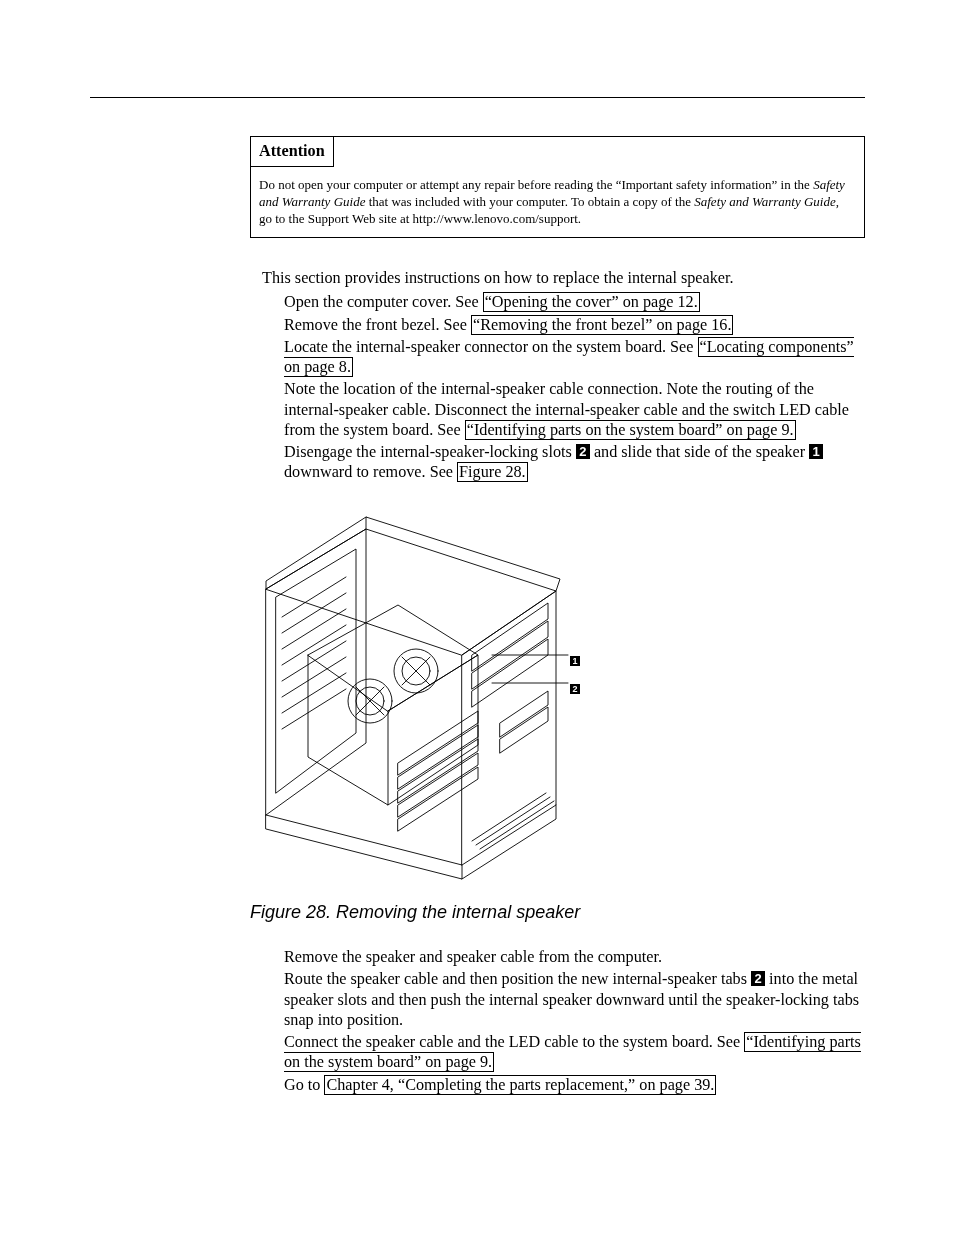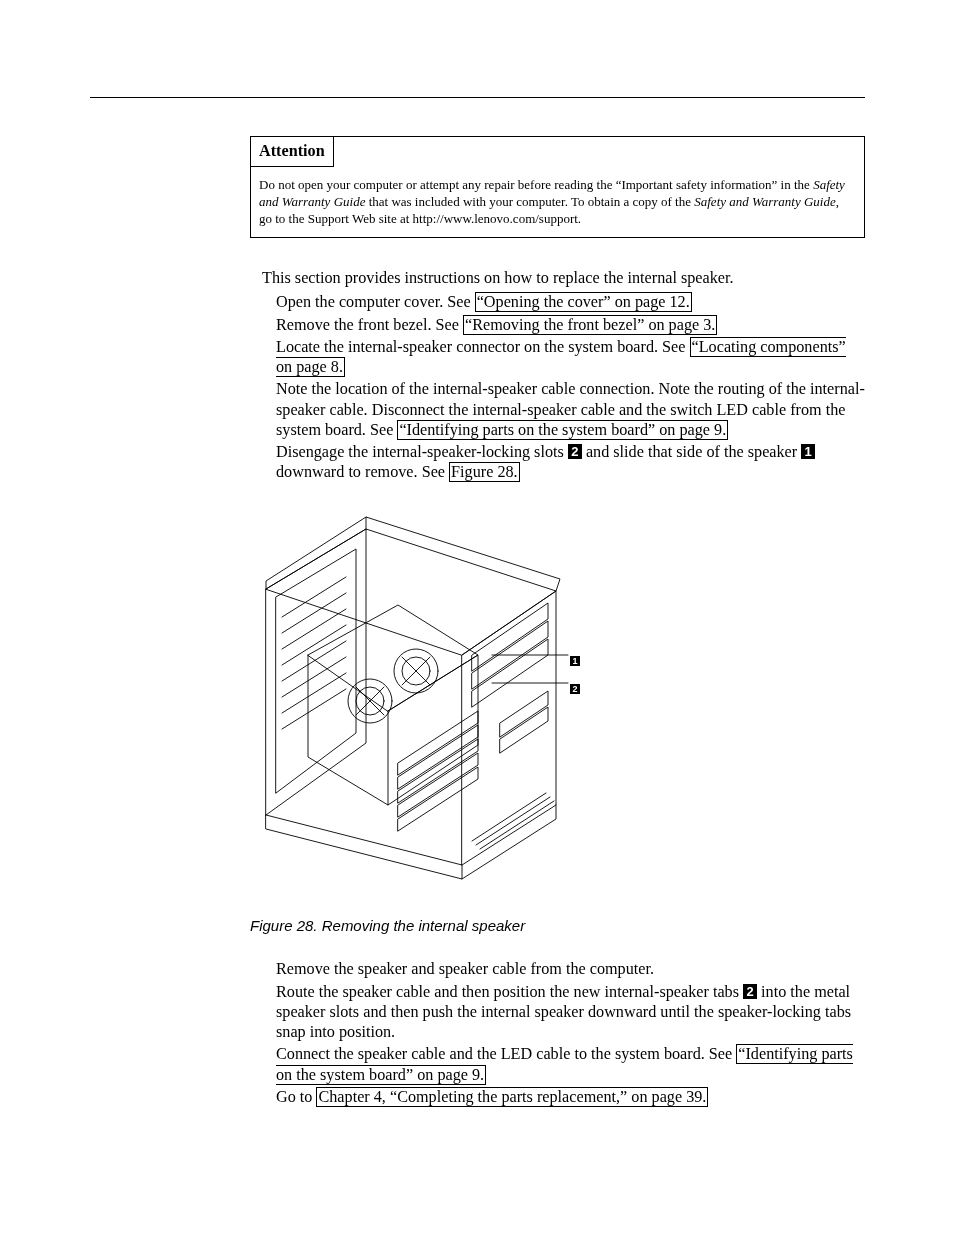--- a/index.html
+++ b/index.html
@@ -52,21 +52,21 @@
     font-size: 13px;
     line-height: 1.28;
   }
   .intro {
     margin: 0 0 4px 12px;
   }
   .steps {
     padding-left: 26px;
   }
   .step {
-    margin: 2px 0 2px 0;
+    margin: 2px 0 2px 8px;
   }
   .link-box {
     border: 1px solid #000;
     padding: 0 1px;
     display: inline;
   }
   .callout {
     display: inline-block;
     background: #000;
     color: #fff;
@@ -85,22 +85,22 @@
   }
   .figure-box {
     position: relative;
     width: 346px;
     height: 382px;
     margin-left: -2px;
   }
   .fig-caption {
     font-style: italic;
     font-family: Arial, Helvetica, sans-serif;
-    font-size: 15px;
-    margin: 30px 0 24px 0;
+    font-size: 18px;
+    margin: 14px 0 24px 0;
   }
   .footer {
     position: absolute;
     left: 90px;
     bottom: 36px;
     font-size: 14px;
   }
   .footer .pn {
     font-weight: bold;
     font-size: 16px;
@@ -141,21 +141,21 @@
       </div>
     </div>
 
     <p class="intro">This section provides instructions on how to replace the internal speaker.</p>
 
     <div class="steps">
       <div class="step">
         <span>Open the computer cover. See </span><span class="link-box">“Opening the cover” on page 12.</span>
       </div>
       <div class="step">
-        <span>Remove the front bezel. See </span><span class="link-box">“Removing the front bezel” on page 3.</span>
+        <span>Remove the front bezel. See </span><span class="link-box">“Removing the front bezel” on page 16.</span>
       </div>
       <div class="step">
         <span>Locate the internal-speaker connector on the system board. See </span><span class="link-box">“Locating components” on page 8.</span>
       </div>
       <div class="step">
         <span>Note the location of the internal-speaker cable connection. Note the routing of the internal-speaker cable. Disconnect the internal-speaker cable and the switch LED cable from the system board. See </span><span class="link-box">“Identifying parts on the system board” on page 9.</span>
       </div>
       <div class="step">
         <span>Disengage the internal-speaker-locking slots </span>
         <span class="callout">2</span>

